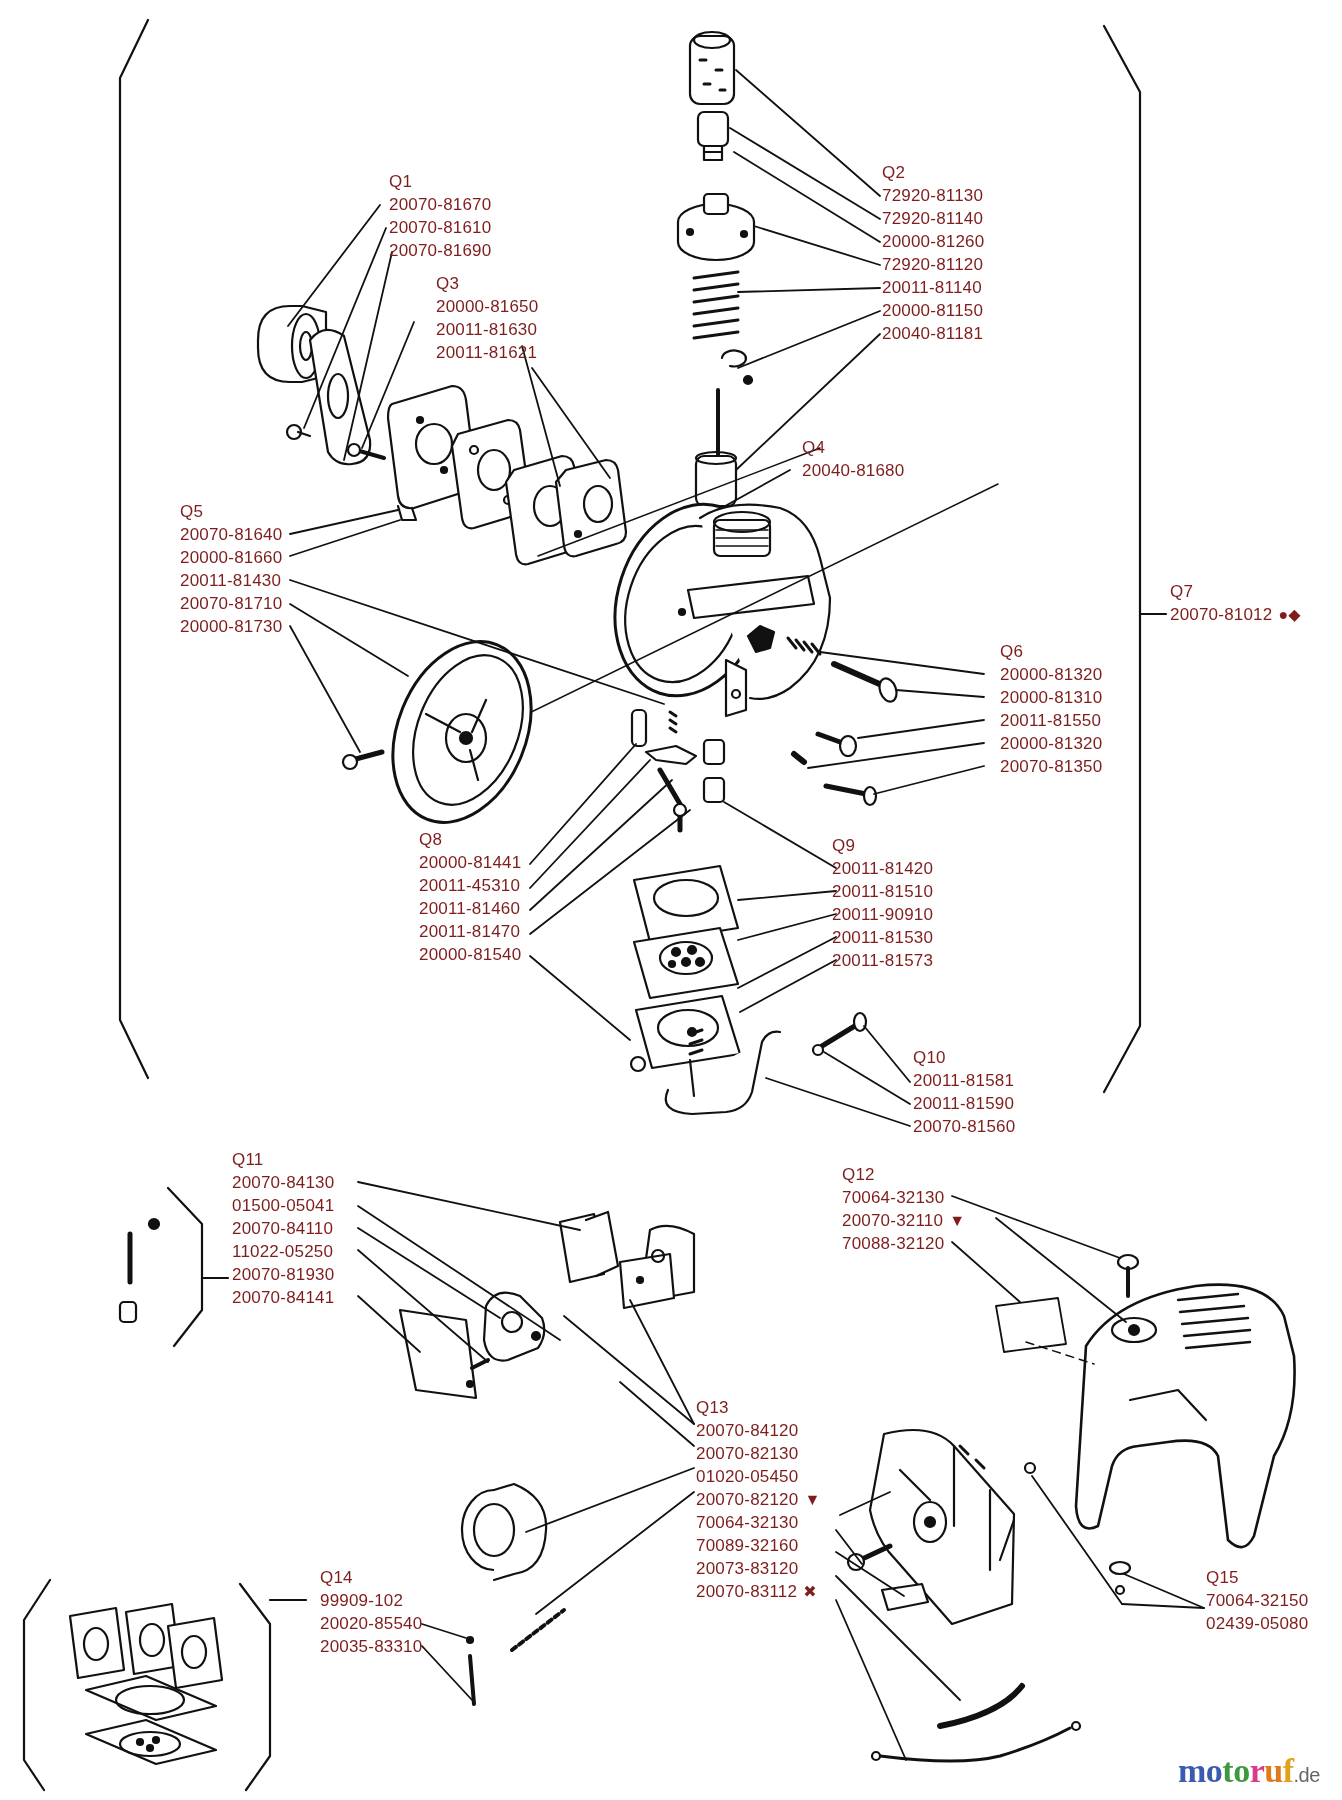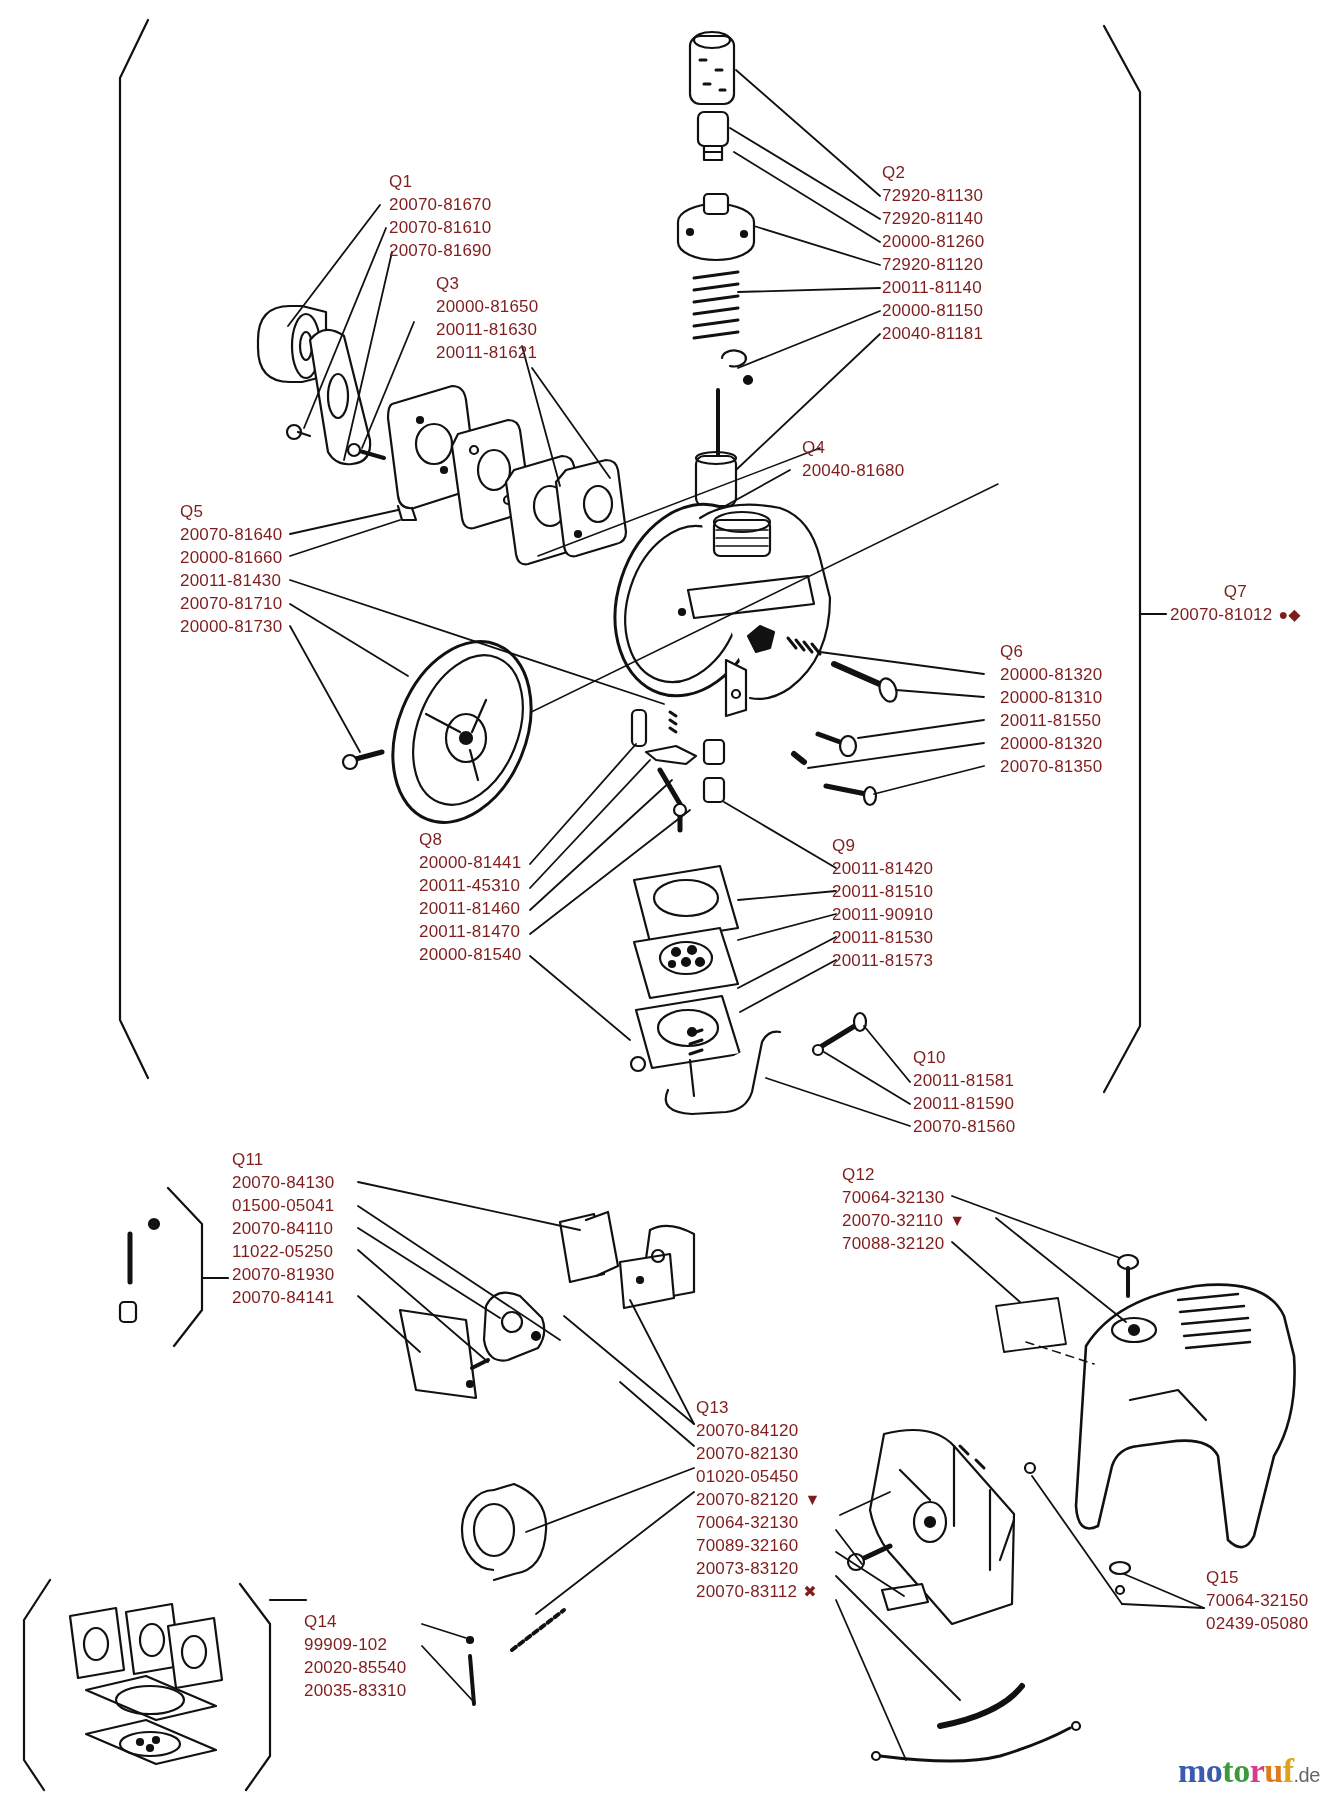--- a/index.html
+++ b/index.html
@@ -425,21 +425,21 @@
 
 <div class="lbl" style="left:1000px;top:640px;">
   <div>Q6</div>
   <div>20000-81320</div>
   <div>20000-81310</div>
   <div>20011-81550</div>
   <div>20000-81320</div>
   <div>20070-81350</div>
 </div>
 
-<div class="lbl" style="left:1170px;top:580px;text-align:center;">
+<div class="lbl" style="left:1170px;top:580px;">
   <div>Q7</div>
   <div><span>20070-81012</span><span class="mark">●◆</span></div>
 </div>
 
 <div class="lbl" style="left:419px;top:828px;">
   <div>Q8</div>
   <div>20000-81441</div>
   <div>20011-45310</div>
   <div>20011-81460</div>
   <div>20011-81470</div>
@@ -484,21 +484,21 @@
   <div>20070-84120</div>
   <div>20070-82130</div>
   <div>01020-05450</div>
   <div><span>20070-82120</span><span class="mark">▼</span></div>
   <div>70064-32130</div>
   <div>70089-32160</div>
   <div>20073-83120</div>
   <div><span>20070-83112</span><span class="mark">✖</span></div>
 </div>
 
-<div class="lbl" style="left:304px;top:1566px;margin-top:44px;">
+<div class="lbl" style="left:320px;top:1566px;">
   <div>Q14</div>
   <div>99909-102</div>
   <div>20020-85540</div>
   <div>20035-83310</div>
 </div>
 
 <div class="lbl" style="left:1206px;top:1566px;">
   <div>Q15</div>
   <div>70064-32150</div>
   <div>02439-05080</div>

